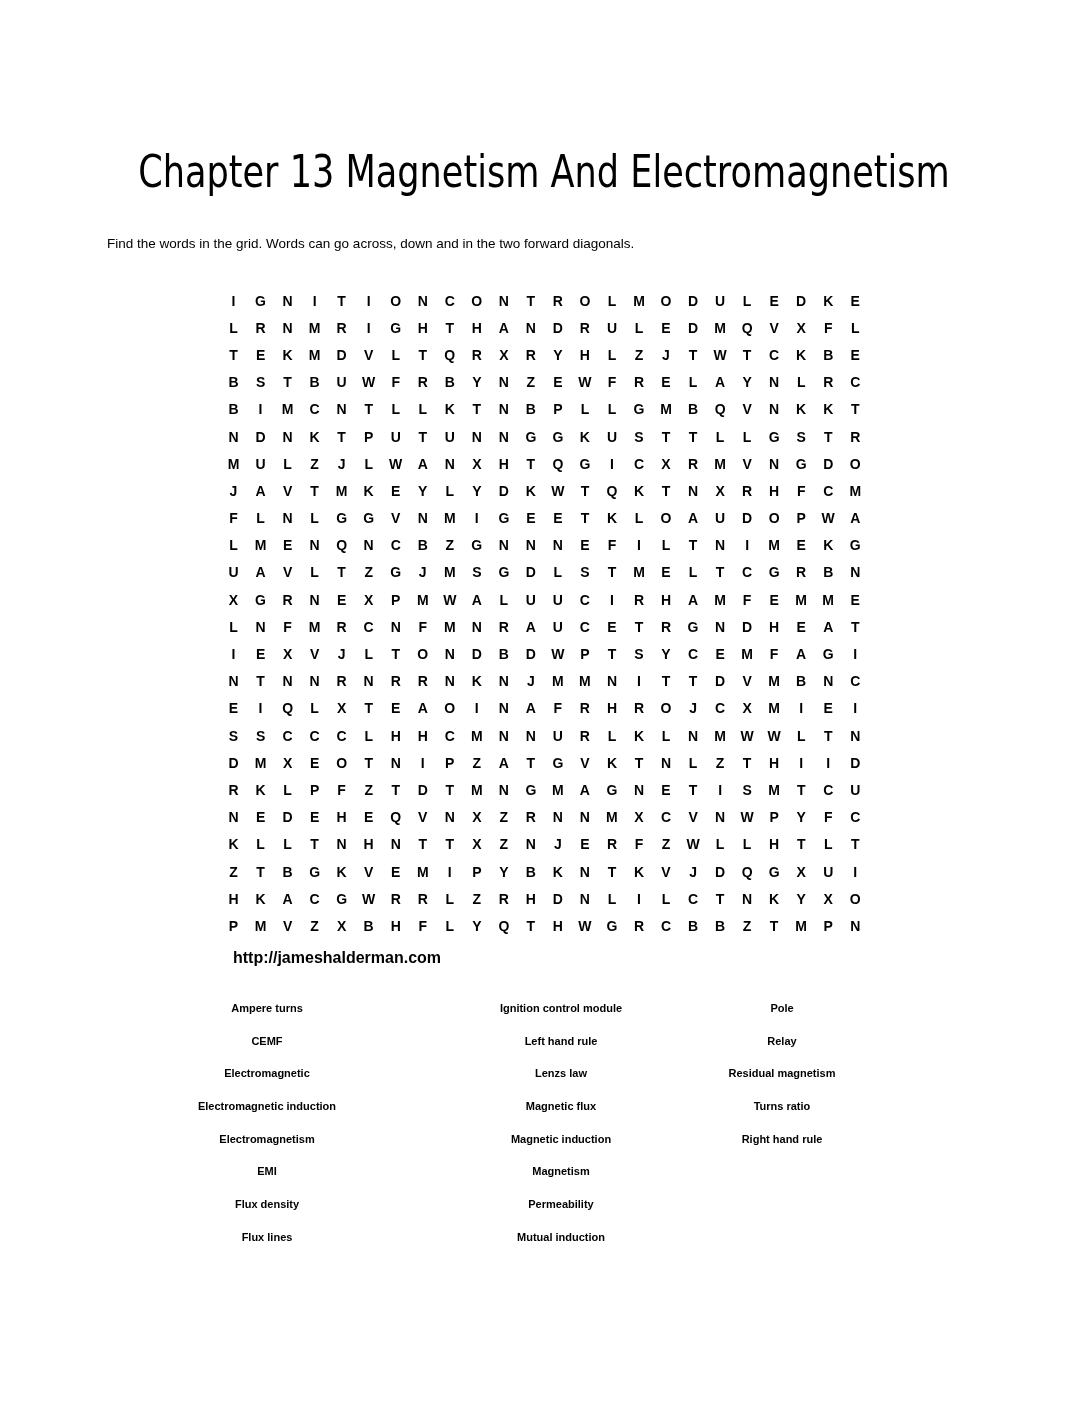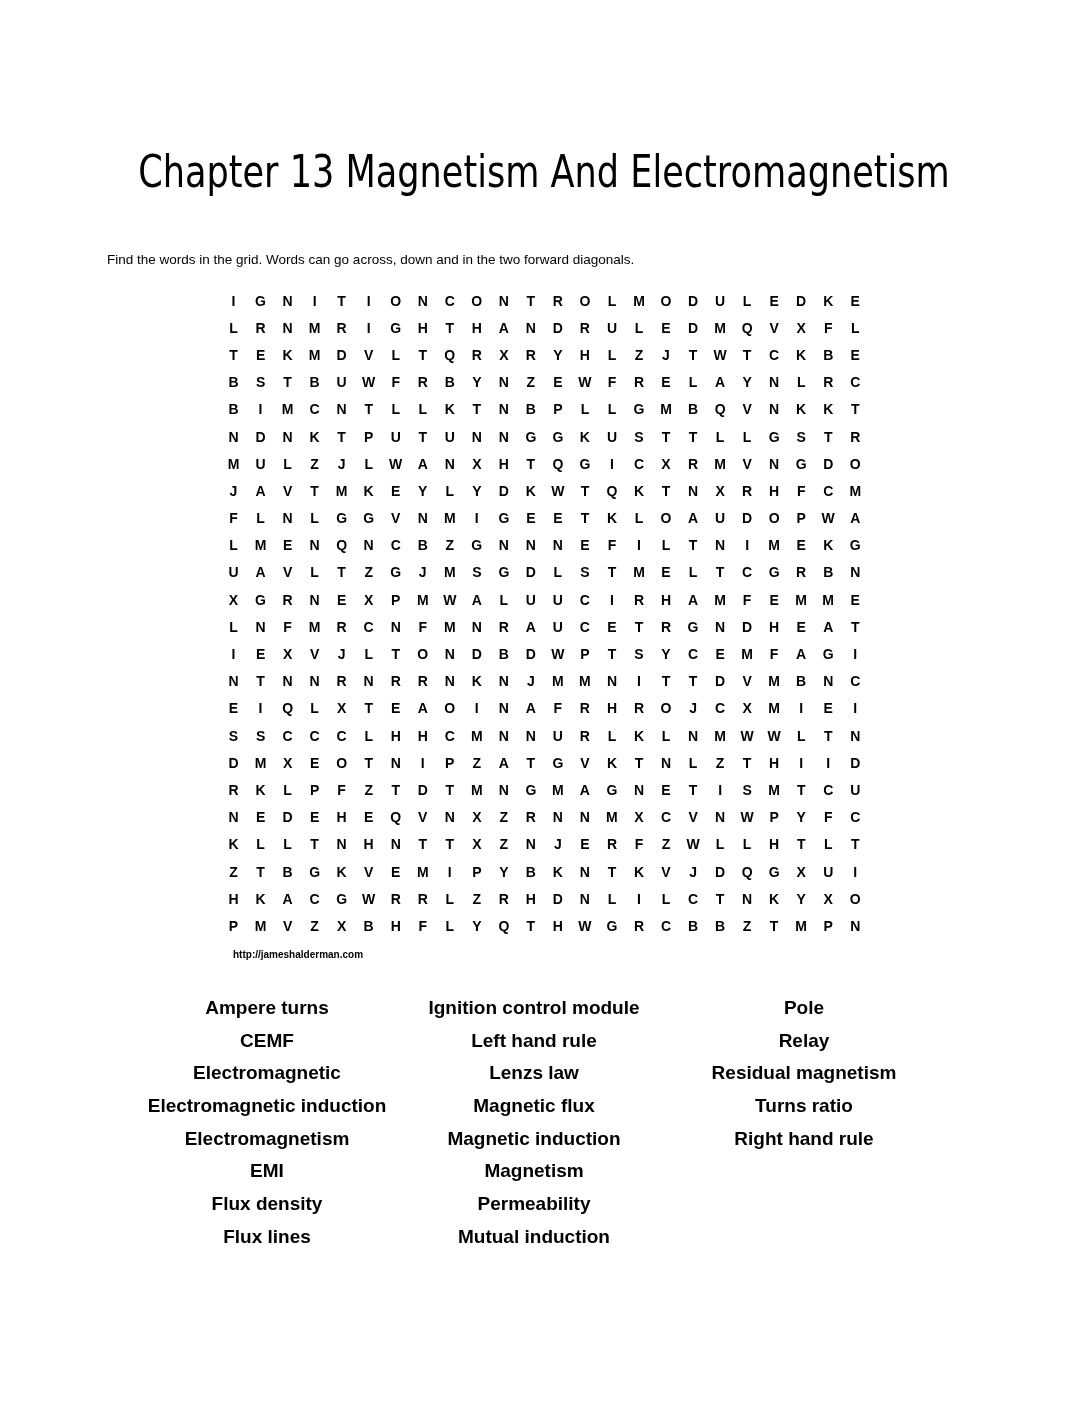--- a/index.html
+++ b/index.html
@@ -28,21 +28,20 @@
     font-weight: 500;
     transform: scaleX(0.78);
     transform-origin: 50% 50%;
   }
   .instructions {
     position: absolute;
     top: 236px;
     left: 107px;
     font-size: 13.5px;
     line-height: 16px;
-    margin-top: 16px;
   }
   .grid {
     position: absolute;
     left: 220px;
     top: 287px;
   }
   .grid-row {
     display: flex;
     height: 27.2px;
   }
@@ -53,34 +52,34 @@
     align-items: center;
     justify-content: center;
     font-size: 14px;
     font-weight: bold;
     font-family: "Liberation Sans", sans-serif;
   }
   .source-url {
     position: absolute;
     left: 233px;
     top: 949px;
-    font-size: 10px;
+    font-size: 16px;
     font-weight: bold;
   }
   .word-col {
     position: absolute;
     top: 992px;
     width: 340px;
     text-align: center;
-    font-size: 19px;
+    font-size: 11px;
     font-weight: bold;
   }
   .word-col-1 { left: 97px; }
-  .word-col-2 { left: 364px; }
-  .word-col-3 { left: 634px; }
+  .word-col-2 { left: 391px; }
+  .word-col-3 { left: 612px; }
   .word-item {
     height: 32.7px;
     line-height: 32.7px;
     white-space: nowrap;
   }
 </style>
 </head>
 <body>
 
 <div class="title">Chapter 13 Magnetism And Electromagnetism</div>

